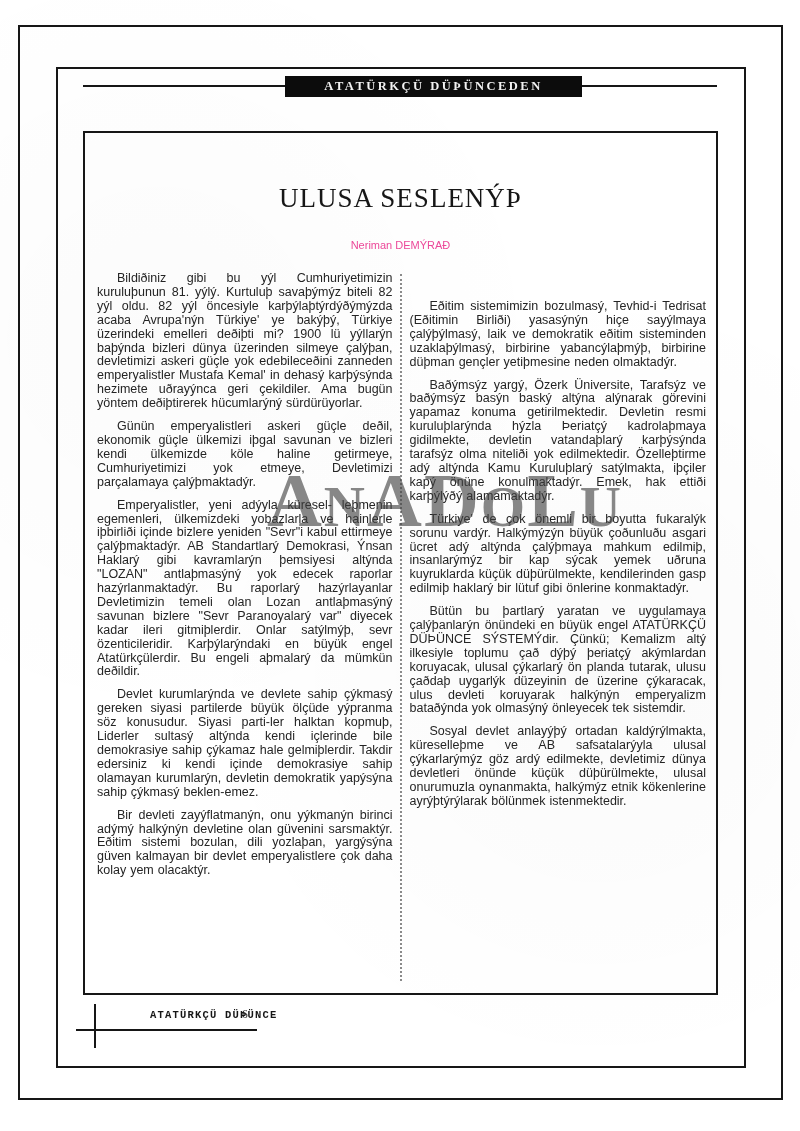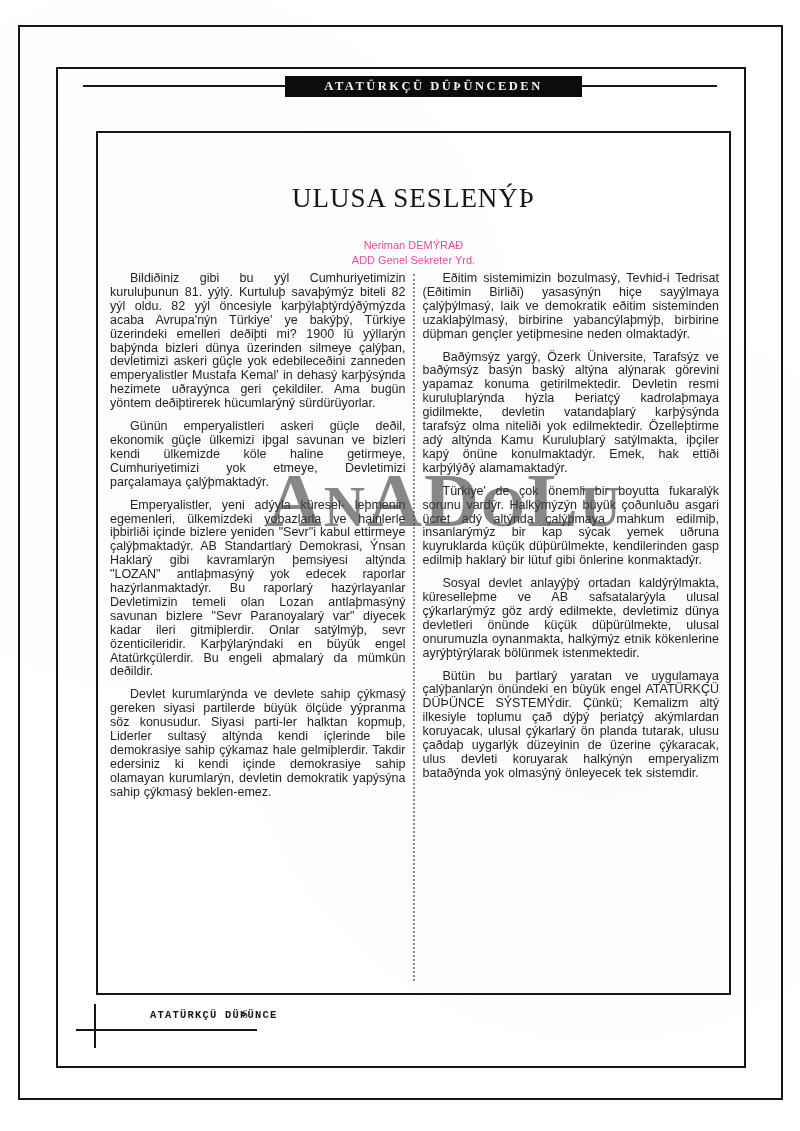--- a/index.html
+++ b/index.html
@@ -26,37 +26,37 @@
   .hdr-rule.right{left:546px;width:171px;}
   .header-bar{
     position:absolute;left:285px;top:76px;width:297px;height:21px;
     background:#0c0c0c;display:flex;align-items:center;justify-content:center;
   }
   .header-bar span{
     color:#f2f2f2;font-family:"Liberation Serif",serif;font-weight:bold;
     font-size:12.5px;letter-spacing:2.5px;white-space:nowrap;
   }
   .article-box{
-    position:absolute;left:96px;top:131px;width:631px;height:860px;
+    position:absolute;left:83px;top:131px;width:631px;height:860px;
     border:2px solid #161616;overflow:hidden;background:transparent;
   }
   .title{
     margin:50px 0 0 0;text-align:center;
     font-family:"Liberation Serif",serif;font-weight:normal;
     font-size:27px;letter-spacing:1px;color:#161616;
   }
   .byline{
     margin-top:24px;text-align:center;font-size:11px;line-height:15px;color:#ec4899;
   }
   .columns{
     position:absolute;left:12px;right:10px;top:139px;bottom:6px;
     display:flex;flex-direction:row;
   }
   .col{width:298px;}
-  .col.right{width:299px;}
+  .col.right{width:299px;margin-top:28px;}
   .col-divider{
     width:0;margin:2px 8px 6px 7px;border-left:2px dotted #8a8a8a;
   }
   .col p{
     margin:0 0 9px 0;font-size:12.5px;line-height:13.9px;
     text-align:justify;text-indent:20px;color:#242424;
     word-spacing:0.5px;
   }
   .watermark{
     position:absolute;left:270px;top:462px;width:350px;height:110px;
@@ -92,37 +92,37 @@
   <div class="hdr-rule right"></div>
 
   <div class="header-bar">
     <span>ATATÜRKÇÜ DÜÞÜNCEDEN</span>
   </div>
 
   <div class="article-box">
     <h1 class="title">ULUSA SESLENÝÞ</h1>
     <div class="byline">
       <div>Neriman DEMÝRAÐ</div>
-      <div>ADD Genel Sekreter Yrd.</div>
     </div>
 
     <div class="columns">
       <div class="col left">
         <p>Bildiðiniz gibi bu yýl Cumhuriyetimizin kuruluþunun 81. yýlý. Kurtuluþ savaþýmýz biteli 82 yýl oldu. 82 yýl öncesiyle karþýlaþtýrdýðýmýzda acaba Avrupa'nýn Türkiye' ye bakýþý, Türkiye üzerindeki emelleri deðiþti mi? 1900 lü yýllarýn baþýnda bizleri dünya üzerinden silmeye çalýþan, devletimizi askeri güçle yok edebileceðini zanneden emperyalistler Mustafa Kemal' in dehasý karþýsýnda hezimete uðrayýnca geri çekildiler. Ama bugün yöntem deðiþtirerek hücumlarýný sürdürüyorlar.</p>
         <p>Günün emperyalistleri askeri güçle deðil, ekonomik güçle ülkemizi iþgal savunan ve bizleri kendi ülkemizde köle haline getirmeye, Cumhuriyetimizi yok etmeye, Devletimizi parçalamaya çalýþmaktadýr.</p>
         <p>Emperyalistler, yeni adýyla küresel- leþmenin egemenleri, ülkemizdeki yobazlarla ve hainlerle iþbirliði içinde bizlere yeniden "Sevr"i kabul ettirmeye çalýþmaktadýr. AB Standartlarý Demokrasi, Ýnsan Haklarý gibi kavramlarýn þemsiyesi altýnda "LOZAN" antlaþmasýný yok edecek raporlar hazýrlanmaktadýr. Bu raporlarý hazýrlayanlar Devletimizin temeli olan Lozan antlaþmasýný savunan bizlere "Sevr Paranoyalarý var" diyecek kadar ileri gitmiþlerdir. Onlar satýlmýþ, sevr özenticileridir. Karþýlarýndaki en büyük engel Atatürkçülerdir. Bu engeli aþmalarý da mümkün deðildir.</p>
         <p>Devlet kurumlarýnda ve devlete sahip çýkmasý gereken siyasi partilerde büyük ölçüde yýpranma söz konusudur. Siyasi parti-ler halktan kopmuþ, Liderler sultasý altýnda kendi içlerinde bile demokrasiye sahip çýkamaz hale gelmiþlerdir. Takdir edersiniz ki kendi içinde demokrasiye sahip olamayan kurumlarýn, devletin demokratik yapýsýna sahip çýkmasý beklen-emez.</p>
+        <p>Bir devleti zayýflatmanýn, onu yýkmanýn birinci adýmý halkýnýn devletine olan güvenini sarsmaktýr. Eðitim sistemi bozulan, dili yozlaþan, yargýsýna güven kalmayan bir devlet emperyalistlere çok daha kolay yem olacaktýr.</p>
       </div>
       <div class="col-divider"></div>
       <div class="col right">
         <p>Eðitim sistemimizin bozulmasý, Tevhid-i Tedrisat (Eðitimin Birliði) yasasýnýn hiçe sayýlmaya çalýþýlmasý, laik ve demokratik eðitim sisteminden uzaklaþýlmasý, birbirine yabancýlaþmýþ, birbirine düþman gençler yetiþmesine neden olmaktadýr.</p>
         <p>Baðýmsýz yargý, Özerk Üniversite, Tarafsýz ve baðýmsýz basýn baský altýna alýnarak görevini yapamaz konuma getirilmektedir. Devletin resmi kuruluþlarýnda hýzla Þeriatçý kadrolaþmaya gidilmekte, devletin vatandaþlarý karþýsýnda tarafsýz olma niteliði yok edilmektedir. Özelleþtirme adý altýnda Kamu Kuruluþlarý satýlmakta, iþçiler kapý önüne konulmaktadýr. Emek, hak ettiði karþýlýðý alamamaktadýr.</p>
         <p>Türkiye' de çok önemli bir boyutta fukaralýk sorunu vardýr. Halkýmýzýn büyük çoðunluðu asgari ücret adý altýnda çalýþmaya mahkum edilmiþ, insanlarýmýz bir kap sýcak yemek uðruna kuyruklarda küçük düþürülmekte, kendilerinden gasp edilmiþ haklarý bir lütuf gibi önlerine konmaktadýr.</p>
+        <p>Bütün bu þartlarý yaratan ve uygulamaya çalýþanlarýn önündeki en büyük engel ATATÜRKÇÜ DÜÞÜNCE SÝSTEMÝdir. Çünkü; Kemalizm altý ilkesiyle toplumu çað dýþý þeriatçý akýmlardan koruyacak, ulusal çýkarlarý ön planda tutarak, ulusu çaðdaþ uygarlýk düzeyinin de üzerine çýkaracak, ulus devleti koruyarak halkýnýn emperyalizm bataðýnda yok olmasýný önleyecek tek sistemdir.</p>
         <p>Sosyal devlet anlayýþý ortadan kaldýrýlmakta, küreselleþme ve AB safsatalarýyla ulusal çýkarlarýmýz göz ardý edilmekte, devletimiz dünya devletleri önünde küçük düþürülmekte, ulusal onurumuzla oynanmakta, halkýmýz etnik kökenlerine ayrýþtýrýlarak bölünmek istenmektedir.</p>
-        <p>Bütün bu þartlarý yaratan ve uygulamaya çalýþanlarýn önündeki en büyük engel ATATÜRKÇÜ DÜÞÜNCE SÝSTEMÝdir. Çünkü; Kemalizm altý ilkesiyle toplumu çað dýþý þeriatçý akýmlardan koruyacak, ulusal çýkarlarý ön planda tutarak, ulusu çaðdaþ uygarlýk düzeyinin de üzerine çýkaracak, ulus devleti koruyarak halkýnýn emperyalizm bataðýnda yok olmasýný önleyecek tek sistemdir.</p>
       </div>
     </div>
   </div>
 
   <div class="watermark">
     <span><span class="w1">A</span><span class="w0">N</span><span class="w1">A</span><span class="w1">D</span><span class="w0">O</span><span class="w1">L</span><span class="w0">U</span></span>
   </div>
 
   <div class="footer-vline"></div>
   <div class="footer-hline"></div>

